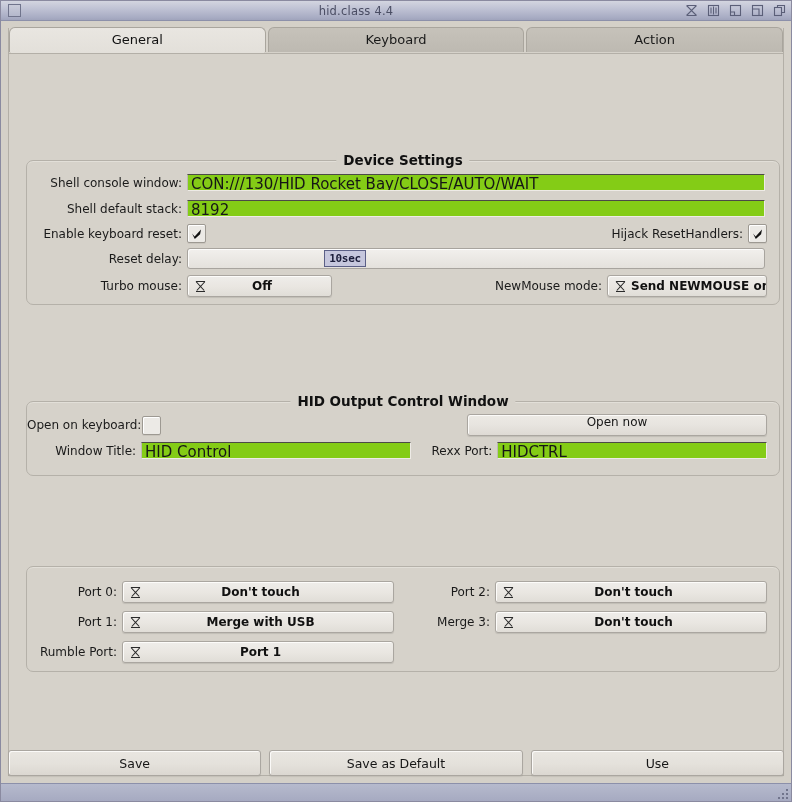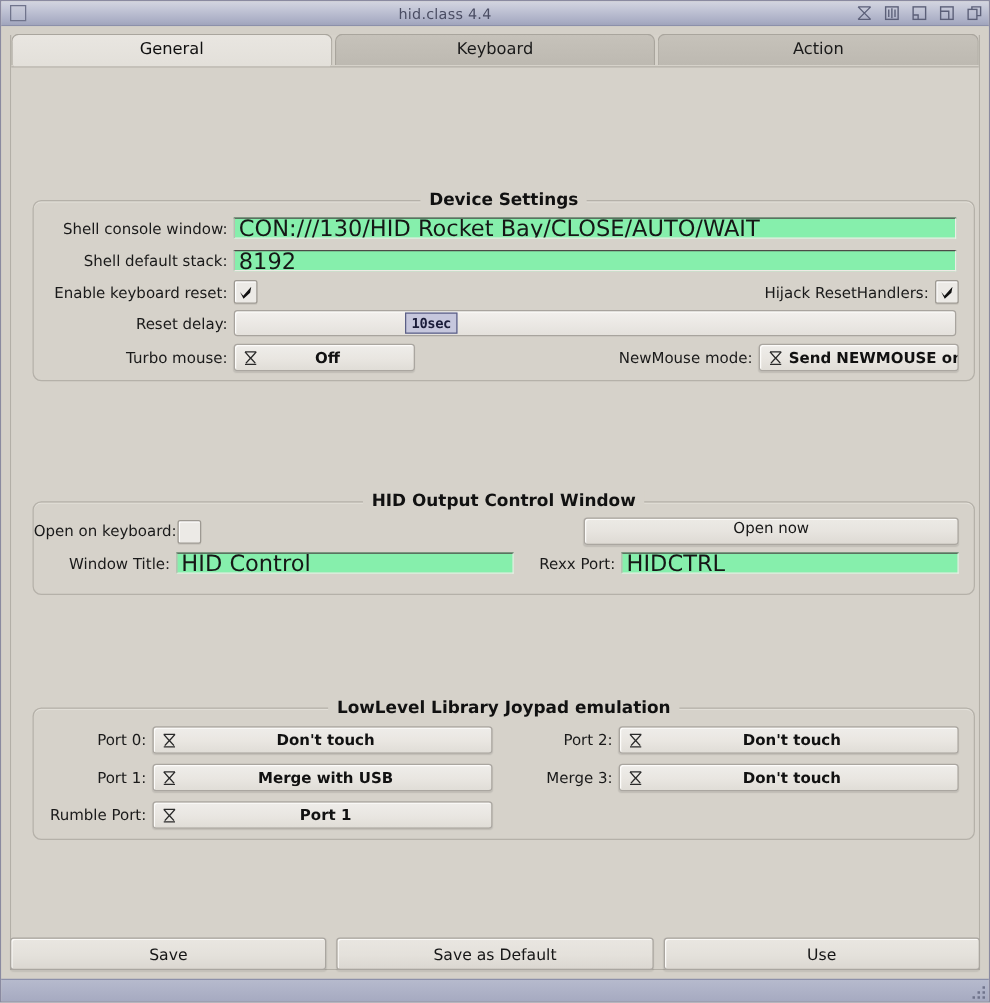--- a/index.html
+++ b/index.html
@@ -170,26 +170,26 @@
     font-size: 12px;
     color: #1a1a1a;
     text-align: right;
     white-space: nowrap;
     font-family: "DejaVu Sans", sans-serif;
   }
 
   
   .strgad {
     box-sizing: border-box;
-    background: #86efac;
+    background: #84cc16;
     border-top: 1px solid #4c4a47;
     border-left: 1px solid #bdb9b2;
     border-right: 1px solid #eeebe6;
     border-bottom: 1px solid #eeebe6;
-    font-size: 18px;
+    font-size: 15px;
     color: #161616;
     line-height: 18px;
     padding: 0 3px;
     overflow: hidden;
     white-space: nowrap;
     height: 17px;
     font-family: "DejaVu Sans", sans-serif;
   }
 
   
@@ -467,21 +467,20 @@
 
             <div class="row" style="left:0px; top:40px; width:740px;">
               <div class="lbl" style="width:110px;">Window Title:</div>
               <div class="strgad" style="width:272px; margin-left:5px;">HID Control</div>
               <div class="lbl" style="width:72px; margin-left:10px;">Rexx Port:</div>
               <div class="strgad" style="width:272px; margin-left:5px;">HIDCTRL</div>
             </div>
           </div>
 
           <div class="group" style="left:8px; top:512px; width:754px; height:106px;">
-            <div class="group-title">LowLevel Library Joypad emulation</div>
 
             <div class="row" style="left:0px; top:14px; width:740px; justify-content:space-between;">
               <div style="display:flex; align-items:center;">
                 <div class="lbl" style="width:90px;">Port 0:</div>
                 <div class="cyc" style="width:272px; margin-left:5px;">
                   <span class="cycicon">
                     <svg width="13" height="13" viewBox="0 0 13 13">
                       <path d="M2 1.5 H11 M2 1.5 L6.5 6.5 L11 1.5 M2.8 10.5 L6.5 6.5 L10.2 10.5 M2 11.5 H11" fill="none" stroke="#2a2a2a" stroke-width="1.1"></path>
                     </svg>
                   </span>

